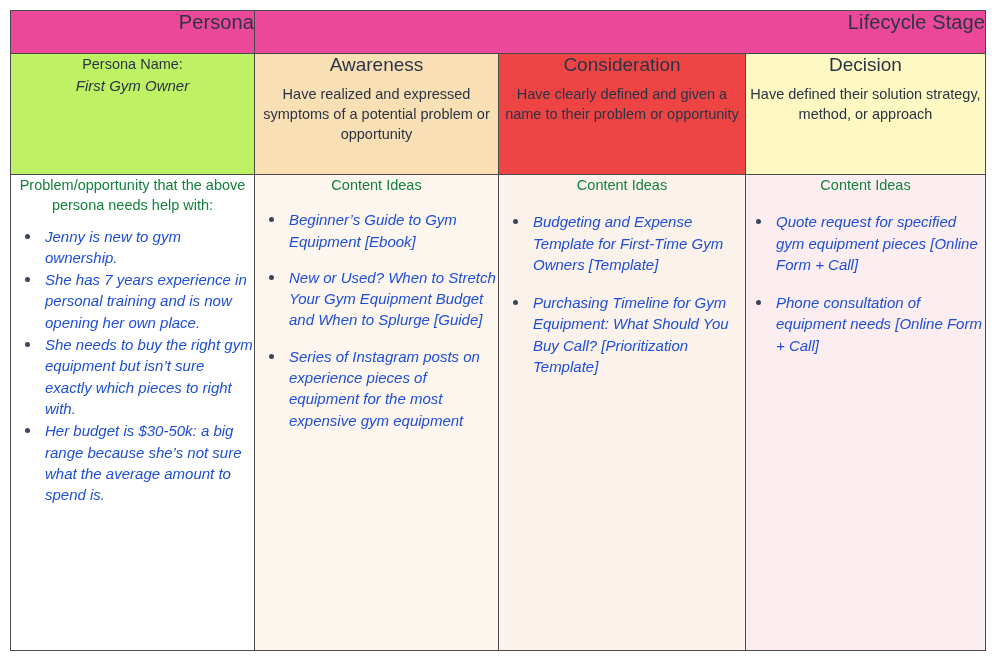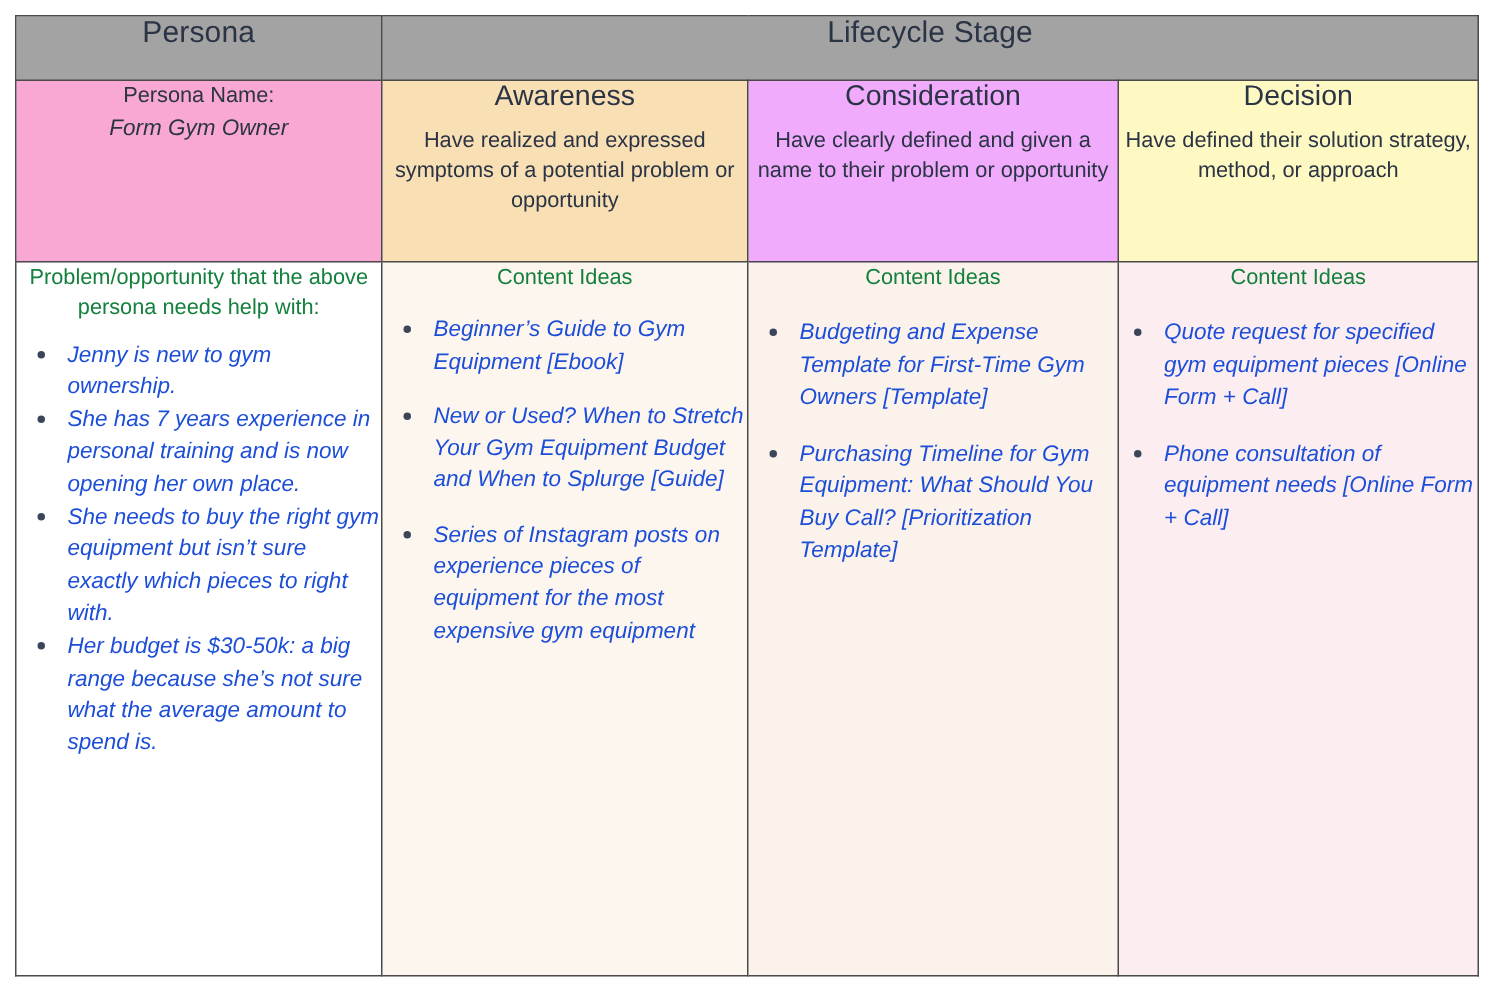--- a/index.html
+++ b/index.html
@@ -40,23 +40,23 @@
 
   
   col.c-persona   { width: 244px; }
   col.c-aware     { width: 244px; }
   col.c-consider  { width: 247px; }
   col.c-decide    { width: 240px; }
 
   
   .top-head {
     height: 42px;
-    text-align: center;
+    text-align: right;
     vertical-align: middle;
-    background: #a3a3a3;
+    background: #ec4899;
     font-size: 20px;
     color: #2b3445;
     letter-spacing: .1px;
   }
 
   
   .stage-head {
     height: 120px;
     text-align: center;
     vertical-align: middle;
@@ -66,27 +66,27 @@
     font-size: 19px;
     margin-bottom: 8px;
     color: #2b3445;
   }
   .stage-desc {
     font-size: 14.5px;
     line-height: 1.38;
     color: #2b3445;
   }
   .bg-aware    { background: #f8dfb4; }
-  .bg-consider { background: #f0abfc; }
+  .bg-consider { background: #ef4444; }
   .bg-decide   { background: #fef9c3; }
 
   .persona-cell {
     text-align: center;
     vertical-align: middle;
-    background: #f9a8d4;
+    background: #bef264;
     padding: 8px 14px;
   }
   .persona-label {
     font-size: 14.5px;
     line-height: 1.45;
   }
   .persona-name {
     font-size: 15px;
     font-style: italic;
     line-height: 1.45;
@@ -152,21 +152,21 @@
     <tbody>
 
       <tr>
         <td class="top-head">Persona</td>
         <td class="top-head" colspan="3">Lifecycle Stage</td>
       </tr>
 
       <tr>
         <td class="persona-cell">
           <div class="persona-label">Persona Name:</div>
-          <div class="persona-name">Form Gym Owner</div>
+          <div class="persona-name">First Gym Owner</div>
         </td>
 
         <td class="stage-head bg-aware">
           <div class="stage-title">Awareness</div>
           <div class="stage-desc">Have realized and expressed symptoms of a potential problem or opportunity</div>
         </td>
 
         <td class="stage-head bg-consider">
           <div class="stage-title">Consideration</div>
           <div class="stage-desc">Have clearly defined and given a name to their problem or opportunity</div>

